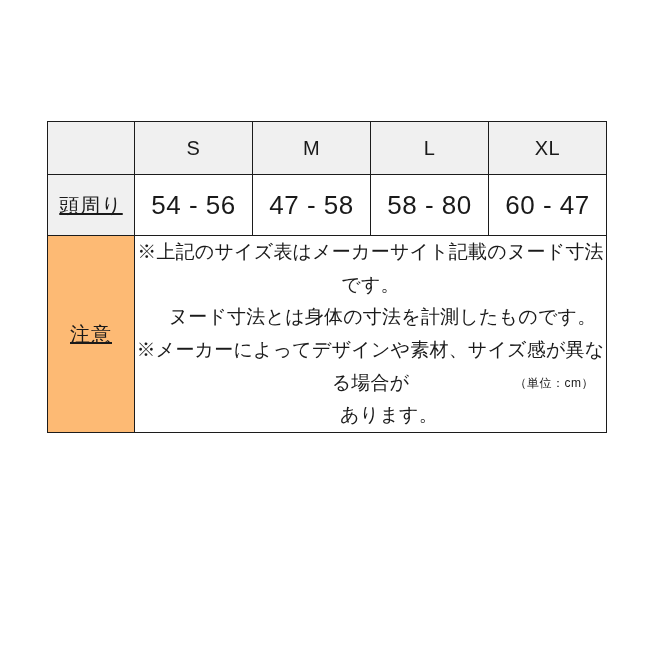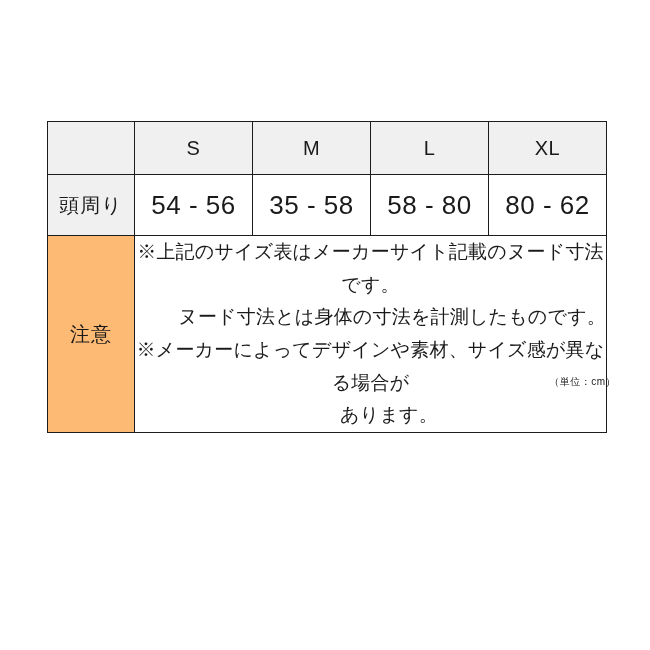--- a/index.html
+++ b/index.html
@@ -34,20 +34,21 @@
     border: 1px solid #1c1c1c;
     padding: 0;
     text-align: center;
     vertical-align: middle;
     font-size: 19px;
     color: #1a1a1a;
   }
   .col-head {
     width: 86px;
     background: #f0f0f0;
+    text-decoration: underline;
   }
   .col-size {
     width: 117px;
   }
   tr.header-row td {
     height: 52px;
     background: #f0f0f0;
     font-size: 20px;
     letter-spacing: 0.5px;
   }
@@ -75,33 +76,32 @@
     padding: 14px 10px 14px 12px;
     font-size: 15.5px;
     line-height: 1.72;
     letter-spacing: 0.2px;
   }
   .note-line {
     white-space: pre-wrap;
   }
   .note-line.indent {
     padding-left: 24px;
-    text-align: right;
   }
   .note-line.hang {
     padding-left: 37px;
     text-indent: 0;
   }
   .unit {
     position: absolute;
-    left: 60px;
+    left: 38px;
     top: 375px;
     width: 556px;
     text-align: right;
-    font-size: 10px;
+    font-size: 12px;
     letter-spacing: 0.5px;
     color: #1a1a1a;
   }
 </style>
 </head>
 <body>
 
 <div class="page">
 
   <div class="size-table-wrap">
@@ -110,23 +110,23 @@
         <tr class="header-row">
           <td class="col-head"></td>
           <td class="col-size">S</td>
           <td class="col-size">M</td>
           <td class="col-size">L</td>
           <td class="col-size">XL</td>
         </tr>
         <tr class="data-row">
           <td class="col-head">頭周り</td>
           <td>54 - 56</td>
-          <td>35 - 58</td>
+          <td>47 - 58</td>
           <td>58 - 80</td>
-          <td>80 - 62</td>
+          <td>60 - 47</td>
         </tr>
         <tr class="note-row">
           <td class="col-head">注意</td>
           <td class="note-cell" colspan="4">
             <div class="note-line">※上記のサイズ表はメーカーサイト記載のヌード寸法です。</div>
             <div class="note-line indent">ヌード寸法とは身体の寸法を計測したものです。</div>
             <div class="note-line">※メーカーによってデザインや素材、サイズ感が異なる場合が</div>
             <div class="note-line hang">あります。</div>
           </td>
         </tr>

